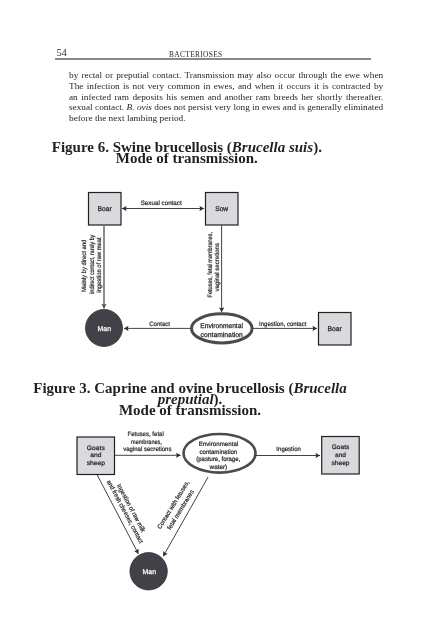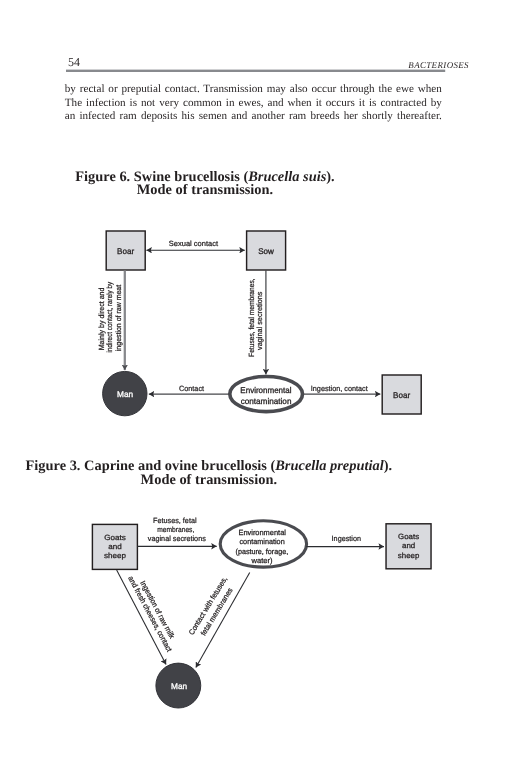--- a/index.html
+++ b/index.html
@@ -3,33 +3,33 @@
 <meta charset="utf-8">
 <style>
   html,body{margin:0;padding:0;}
   body{width:427px;height:640px;background:#ffffff;font-family:"Liberation Serif",serif;overflow:hidden;
        -webkit-font-smoothing:antialiased;}
   .page{will-change:transform;}
   .page{position:relative;width:427px;height:640px;}
 
   
   .folio{position:absolute;left:56.7px;top:46.9px;font-size:10px;color:#231f20;}
-  .runhead{position:absolute;left:0.8px;top:50.2px;width:390px;text-align:right;
-           font-size:7.4px;letter-spacing:.34px;color:#231f20;font-style:italic;}
+  .runhead{position:absolute;left:0.8px;top:50.2px;width:390px;text-align:center;
+           font-size:7.4px;letter-spacing:.34px;color:#231f20;}
   .headrule{position:absolute;left:55px;top:57.6px;width:316px;height:2.0px;background:#888a8e;}
 
   
-  .bodytext{position:absolute;left:54px;top:70.3px;width:314.2px;font-size:9.28px;line-height:10.67px;
+  .bodytext{position:absolute;left:69px;top:70.3px;width:314.2px;font-size:9.28px;line-height:10.67px;
             color:#231f20;}
   .bodytext i{font-style:italic;}
   .jline{text-align:justify;text-align-last:justify;}
 
   
-  .caption{position:absolute;left:0;width:343px;text-align:center;font-size:12px;font-weight:bold;
-           line-height:11px;color:#231f20;}
+  .caption{position:absolute;left:0;width:343px;text-align:center;font-size:15px;font-weight:bold;
+           line-height:11px;color:#231f20;padding-left:16px;}
   .caption i{font-style:italic;}
 
   
   .fig{position:absolute;left:0;width:427px;}
   svg{display:block;}
   svg text{font-family:"Liberation Sans",sans-serif;font-size:6.8px;fill:#231f20;text-anchor:middle;
            text-rendering:geometricPrecision;-webkit-font-smoothing:antialiased;}
   svg text.nl{font-size:6.9px;paint-order:stroke;stroke:#231f20;stroke-width:0.25px;}
   svg text.nlw{fill:#ffffff;stroke:#ffffff;}
   svg text.el{font-size:6.3px;paint-order:stroke;stroke:#231f20;stroke-width:0.2px;}
@@ -41,20 +41,22 @@
 <div class="page">
 
   <div class="folio">54</div>
   <div class="runhead">BACTERIOSES</div>
   <div class="headrule"></div>
 
   <div class="bodytext">
     <div class="jline">by rectal or preputial contact. Transmission may also occur through the ewe when</div>
     <div class="jline">The infection is not very common in ewes, and when it occurs it is contracted by</div>
     <div class="jline">an infected ram deposits his semen and another ram breeds her shortly thereafter.</div>
+    <div class="jline"><span>sexual contact. </span><i>B. ovis</i><span> does not persist very long in ewes and is generally eliminated</span></div>
+    <div>before the next lambing period.</div>
   </div>
 
   <div class="caption" style="top:141.7px;left:-0.7px">
     <div><span>Figure 6. Swine brucellosis (</span><i>Brucella suis</i><span>).</span></div>
     <div>Mode of transmission.</div>
   </div>
 
   <div class="fig" id="fig6" style="top:0px;height:640px;pointer-events:none">
    <svg width="427" height="640" viewBox="0 0 427 640" xmlns="http://www.w3.org/2000/svg">
      <defs>

